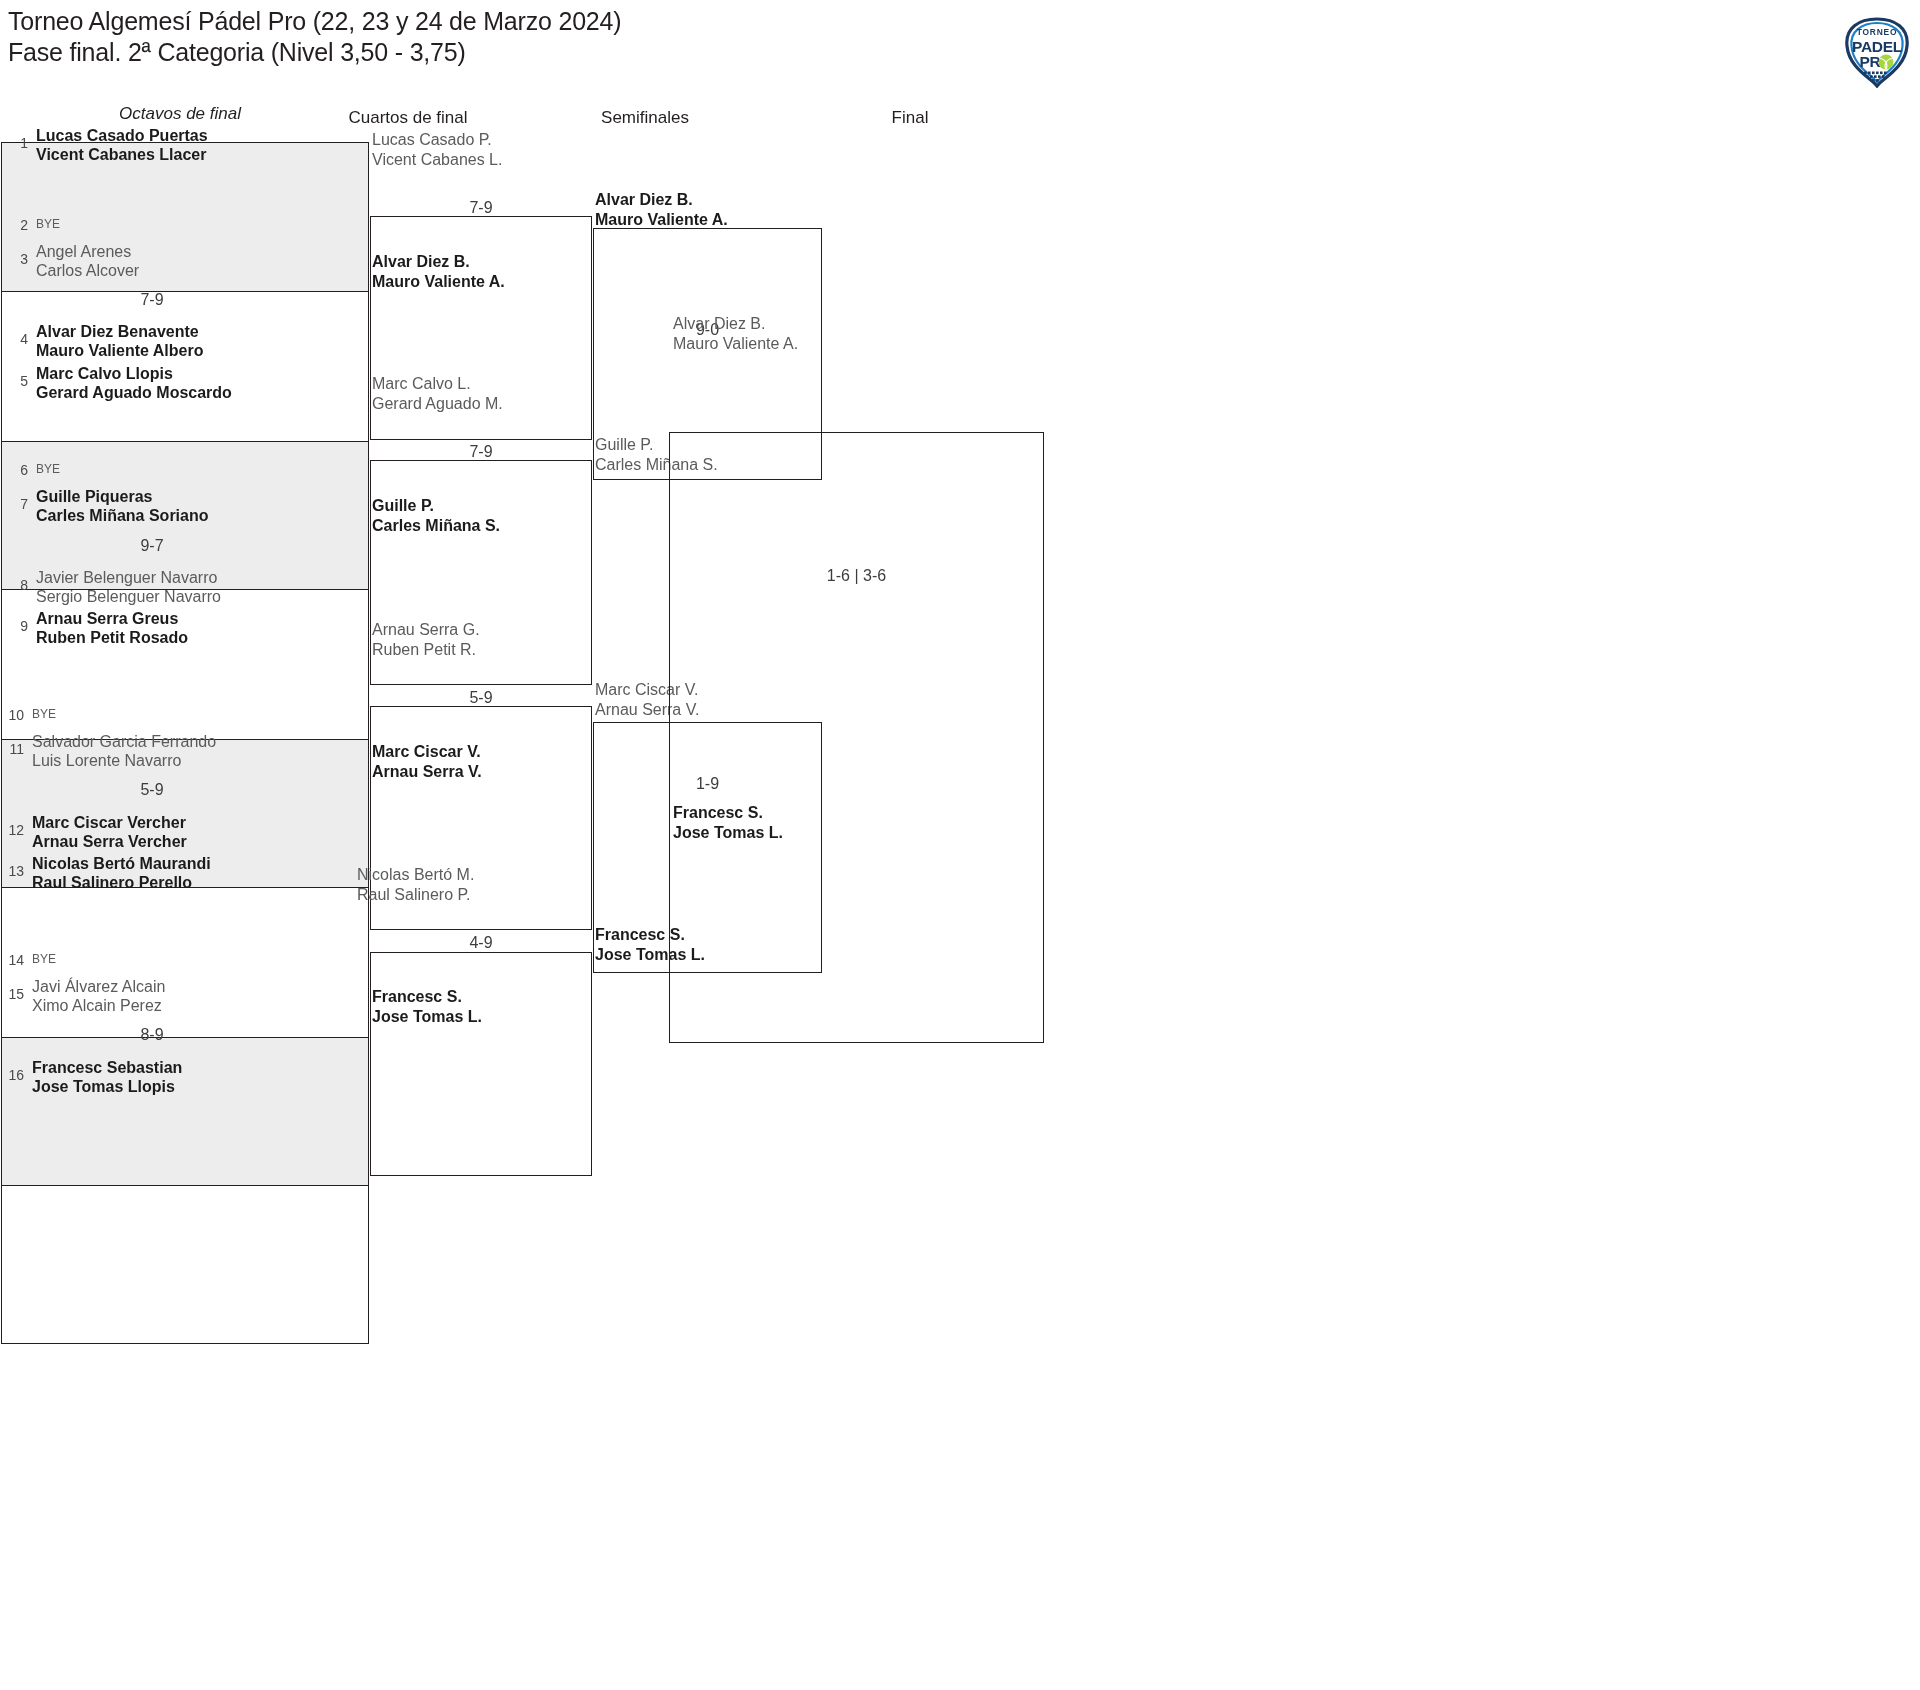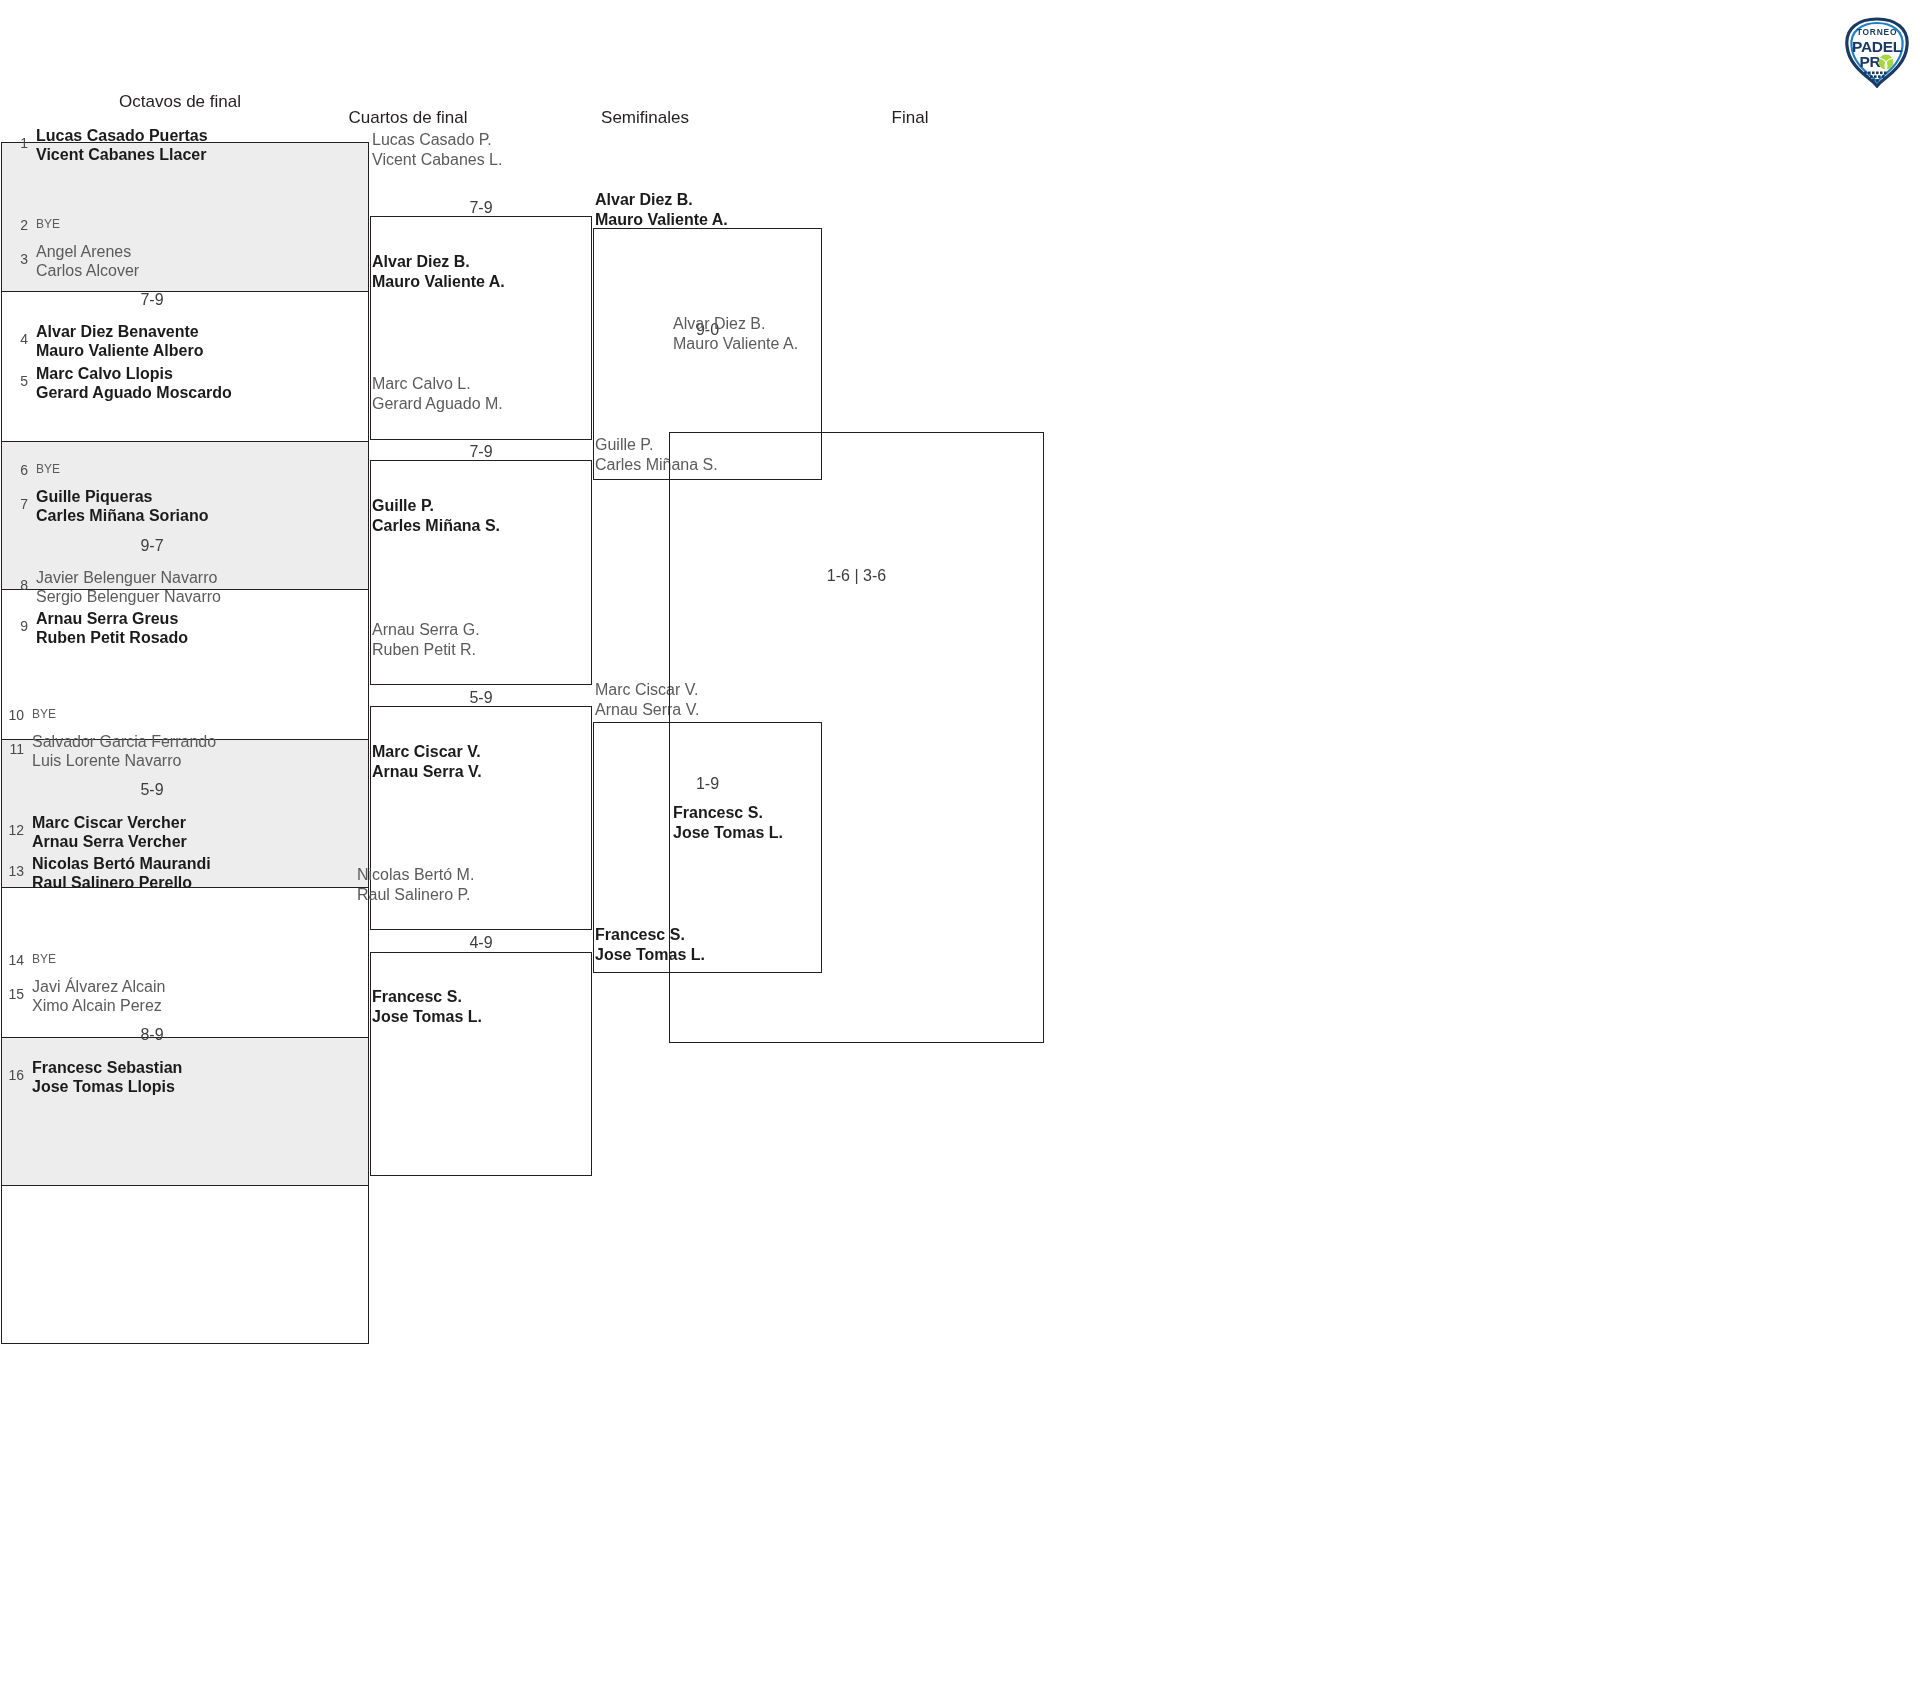--- a/index.html
+++ b/index.html
@@ -108,20 +108,24 @@
     line-height: 19.5px;
     white-space: nowrap;
   }
   .pair .ln { display: block; }
 </style>
 </head>
 <body>
 
 <div id="root">
 
+  <div class="title-block">
+    <div class="title-line">Torneo Algemesí Pádel Pro (22, 23 y 24 de Marzo 2024)</div>
+    <div class="title-line">Fase final. 2ª Categoria (Nivel 3,50 - 3,75)</div>
+  </div>
 
   <div class="logo-wrap">
     <svg width="72" height="72" viewBox="0 0 72 72">
       <path d="M36 70 C 30 62, 8 52, 6 30 C 4 12, 18 3, 36 3 C 54 3, 68 12, 66 30 C 64 52, 42 62, 36 70 Z" fill="#ffffff" stroke="#1b3a63" stroke-width="3.2"></path>
       <path d="M36 66 C 31 59, 12 50, 10.5 30 C 9 15, 21 7, 36 7 C 51 7, 63 15, 61.5 30 C 60 50, 41 59, 36 66 Z" fill="none" stroke="#1f7fc4" stroke-width="2.2"></path>
       <text x="36" y="19" text-anchor="middle" font-family="'Liberation Sans', sans-serif" font-size="8.4" font-weight="700" fill="#1b3a63" letter-spacing="0.8">TORNEO</text>
       <text x="36" y="36" text-anchor="middle" font-family="'Liberation Sans', sans-serif" font-size="15.5" font-weight="700" fill="#1b3a63" letter-spacing="-0.3">PADEL</text>
       <text x="29" y="51" text-anchor="middle" font-family="'Liberation Sans', sans-serif" font-size="15.5" font-weight="700" fill="#1b3a63" letter-spacing="-0.3">PR</text>
       <circle cx="45" cy="46" r="7.5" fill="#a8d641"></circle>
       <path d="M38.4 42.5 A 7.5 7.5 0 0 1 45 53.5" fill="none" stroke="#ffffff" stroke-width="1.2"></path>
@@ -137,21 +141,21 @@
           <rect x="29" y="59.3" width="2.6" height="2.6"></rect>
         <rect x="33" y="59.3" width="2.6" height="2.6"></rect>
           <rect x="37" y="59.3" width="2.6" height="2.6"></rect>
         <rect x="41" y="59.3" width="2.6" height="2.6"></rect>
         <rect x="31" y="63.1" width="2.6" height="2.6"></rect>
           <rect x="35" y="63.1" width="2.6" height="2.6"></rect>
       </g>
     </svg>
   </div>
 
-  <div class="round-header" style="left:90px;  top:92px; width:180px;">Octavos de final</div>
+  <div class="round-header" style="left:90px;  top:104px; width:180px;font-style:italic;">Octavos de final</div>
   <div class="round-header" style="left:318px; top:108px; width:180px;">Cuartos de final</div>
   <div class="round-header" style="left:570px; top:108px; width:150px;">Semifinales</div>
   <div class="round-header" style="left:855px; top:108px; width:110px;">Final</div>
 
   <div class="board">
 
     <div class="r1-frame">
       <div class="r1-band" style="top:0px;   height:148px;"></div>
       <div class="r1-band" style="top:298px; height:148px;"></div>
       <div class="r1-band" style="top:596px; height:148px;"></div>

